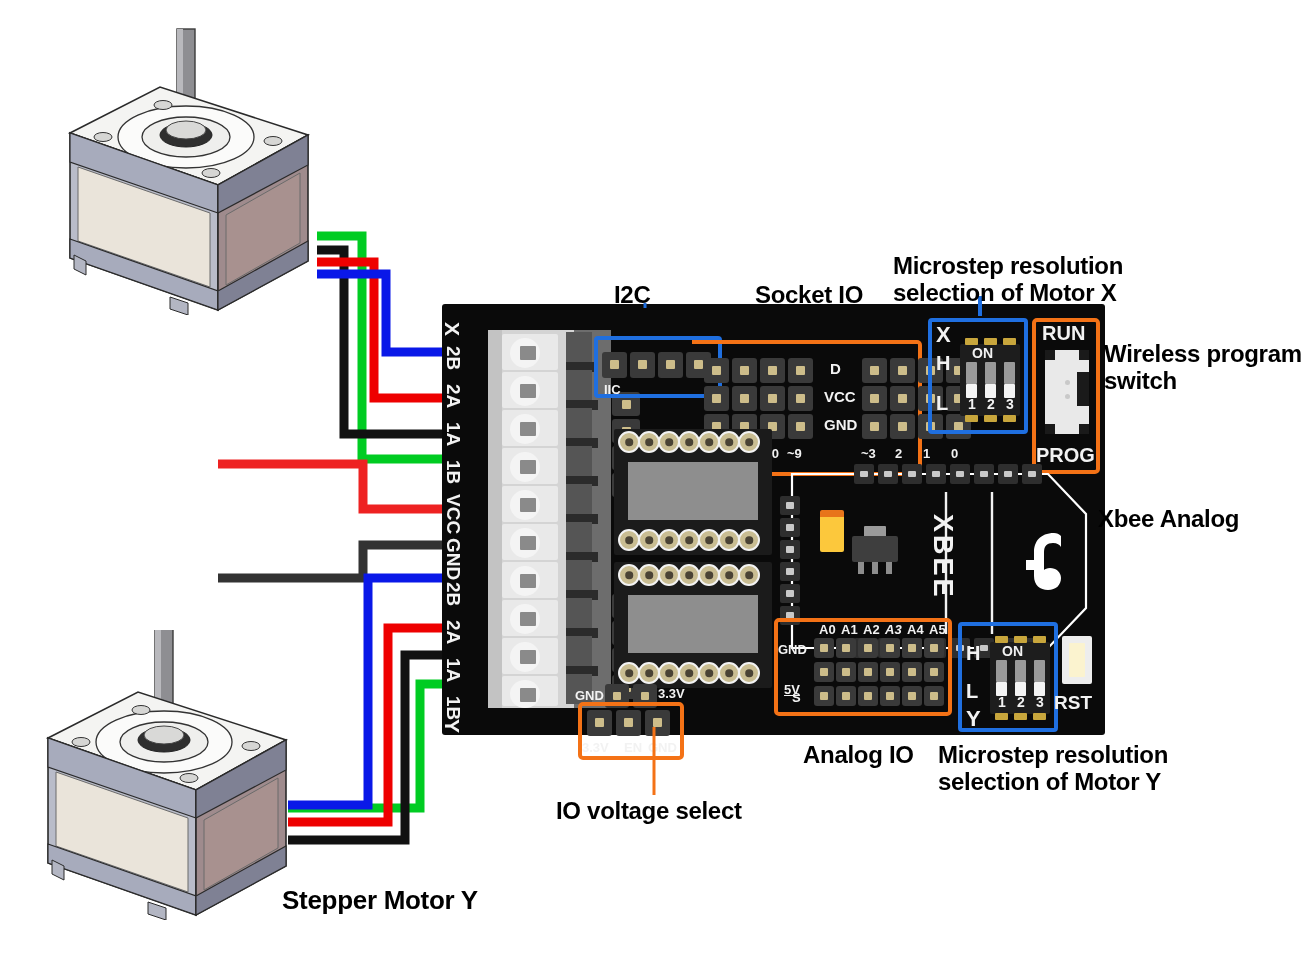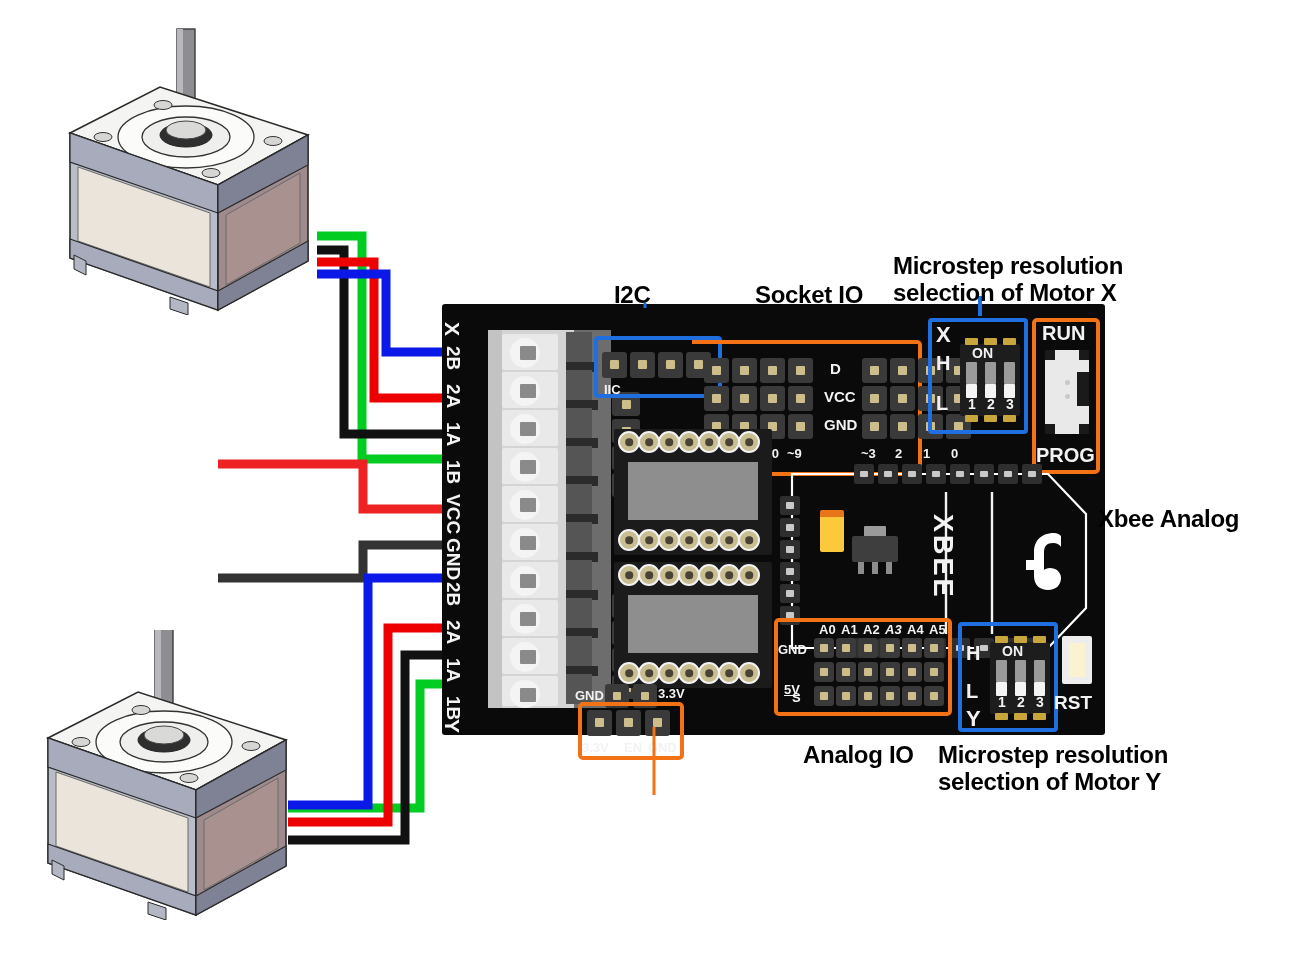--- a/index.html
+++ b/index.html
@@ -124,20 +124,21 @@
       <polygon points="10,108 158,160 158,188 10,137" fill="#a7abbc" stroke="#2a2a2a" stroke-width="1.2"></polygon>
       <polygon points="10,214 158,266 158,285 10,233" fill="#a7abbc" stroke="#2a2a2a" stroke-width="1.2"></polygon>
       <polygon points="158,160 248,110 248,236 158,285" fill="#9f8b8d" stroke="#2a2a2a" stroke-width="1.6"></polygon>
       <polygon points="166,190 240,148 240,218 166,260" fill="#a8918f" stroke="#6b6b6b" stroke-width="1"></polygon>
       <polygon points="158,160 248,110 248,140 158,188" fill="#7f8194" stroke="#2a2a2a" stroke-width="1.2"></polygon>
       <polygon points="158,266 248,216 248,236 158,285" fill="#7f8194" stroke="#2a2a2a" stroke-width="1.2"></polygon>
       <polygon points="14,230 26,236 26,250 14,244" fill="#b3b6c3" stroke="#2a2a2a" stroke-width="1"></polygon>
       <polygon points="110,272 128,278 128,290 110,284" fill="#b3b6c3" stroke="#2a2a2a" stroke-width="1"></polygon>
     </svg>
   </div>
+  <div class="anno" style="left:282px;top:886px;font-size:26px;">Stepper Motor Y</div>
 
   <svg class="abs" style="left:0;top:0;width:1305px;height:954px;">
     <g fill="none" stroke-width="9" stroke-linecap="butt" stroke-linejoin="miter">
 
       <path d="M317,236 L362,236 L362,459 L470,459" stroke="#00cc22"></path>
       <path d="M317,250 L344,250 L344,434 L470,434" stroke="#111111"></path>
       <path d="M317,262 L374,262 L374,398 L500,398" stroke="#ee0000"></path>
       <path d="M317,274 L386,274 L386,352 L500,352" stroke="#0a18e8"></path>
 
       <path d="M218,464 L363,464 L363,509 L500,509" stroke="#ee2222"></path>
@@ -654,18 +655,21 @@
   <svg class="abs" style="left:0;top:0;width:1305px;height:954px;">
     <line x1="645" y1="303" x2="645" y2="308" stroke="#1f6fe0" stroke-width="3"></line>
     <line x1="980" y1="296" x2="980" y2="316" stroke="#1f6fe0" stroke-width="4"></line>
     <line x1="654" y1="727" x2="654" y2="795" stroke="#f47216" stroke-width="3"></line>
   </svg>
 
   <div class="anno" style="left:614px;top:282px;">I2C</div>
   <div class="anno" style="left:755px;top:282px;">Socket IO</div>
   <div class="anno" style="left:893px;top:253px;">Microstep resolution
 selection of Motor X</div>
+  <div class="anno" style="left:1104px;top:341px;">Wireless program
+switch</div>
   <div class="anno" style="left:1098px;top:506px;">Xbee Analog</div>
   <div class="anno" style="left:803px;top:742px;">Analog IO</div>
   <div class="anno" style="left:938px;top:742px;">Microstep resolution
 selection of Motor Y</div>
+  <div class="anno" style="left:556px;top:798px;">IO voltage select</div>
 
 </div>
 
 </body></html>

